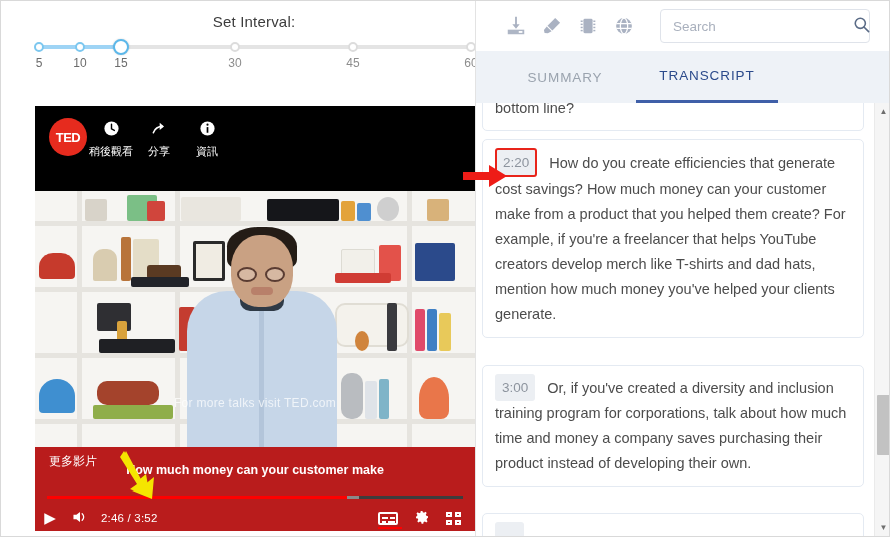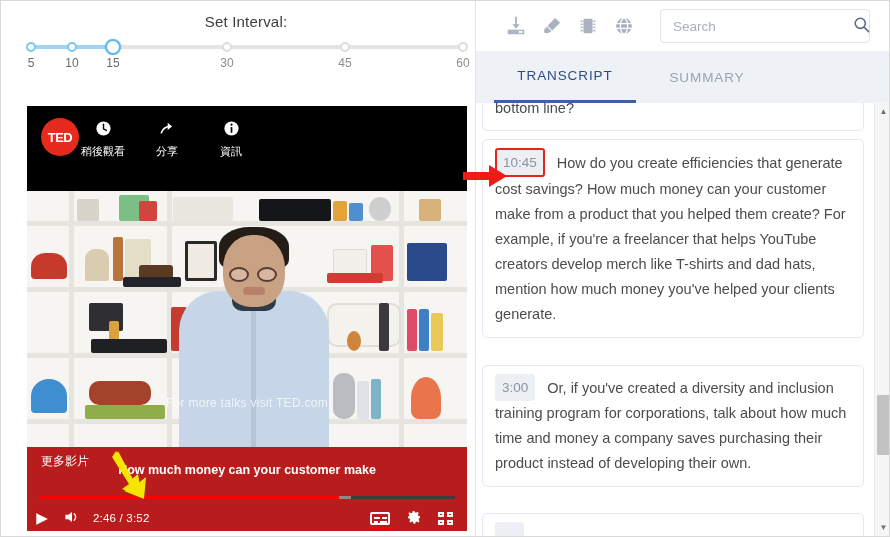--- a/index.html
+++ b/index.html
@@ -13,21 +13,21 @@
   .app {
     position: relative;
     width: 890px; height: 537px;
     background: #ffffff;
     border: 1px solid #d9d9d9;
     overflow: hidden;
   }
 
   
   .left-pane {
-    position: absolute; left: 8px; top: 0;
+    position: absolute; left: 16px; top: 0;
     width: 474px; height: 392px;
     background: #ffffff;
     text-decoration: underline;
   }
   .interval-title {
     position: absolute; left: 0; top: 12px; width: 474px;
     text-align: center;
     font-size: 15px; color: #3c3c3c;
     letter-spacing: .2px;
   }
@@ -79,21 +79,21 @@
     background: #e62b1e;
     display: flex; align-items: center; justify-content: center;
     color: #ffffff; font-size: 13px; font-weight: bold; letter-spacing: -.5px;
     flex: 0 0 auto;
   }
   .yt-title {
     margin-left: 12px; color: #ffffff; font-size: 15px;
     line-height: 38px; white-space: nowrap; overflow: hidden;
     flex: 1 1 auto;
   }
-  .yt-actions { display: flex; gap: 16px; flex: 0 0 auto; padding-top: 2px; }
+  .yt-actions { display: flex; flex: 0 0 auto; padding-top: 2px; }
   .yt-action {
     width: 48px; text-align: center; color: #ffffff;
   }
   .yt-action .glyph { font-size: 17px; line-height: 20px; display: block; }
   .yt-action .lbl { font-size: 11px; display: block; margin-top: 2px; }
 
   .video-frame {
     position: absolute; left: 0; top: 85px; width: 440px; height: 256px;
     background: #f2f1ee;
     overflow: hidden;
@@ -502,31 +502,31 @@
         <span>
           <svg width="19" height="19" viewBox="0 0 24 24" fill="none" stroke="#5a6b86" stroke-width="2">
             <circle cx="10.5" cy="10.5" r="6.4"></circle>
               <path d="M15.4 15.4L21 21" stroke-linecap="round"></path>
           </svg>
         </span>
       </div>
     </div>
 
     <div class="tabs">
+      <div class="tab">SUMMARY</div>
       <div class="tab active">TRANSCRIPT</div>
-      <div class="tab">SUMMARY</div>
     </div>
 
     <div class="transcript-area">
       <div class="seg seg-top">
         <span>bottom line?</span>
       </div>
 
       <div class="seg seg-1">
-        <span class="ts marked">10:45</span><span>How do you create efficiencies that generate cost savings? How much money can your customer make from a product that you helped them create? For example, if you're a freelancer that helps YouTube creators develop merch like T-shirts and dad hats, mention how much money you've helped your clients generate.</span>
+        <span class="ts marked">2:20</span><span>How do you create efficiencies that generate cost savings? How much money can your customer make from a product that you helped them create? For example, if you're a freelancer that helps YouTube creators develop merch like T-shirts and dad hats, mention how much money you've helped your clients generate.</span>
       </div>
 
       <div class="seg seg-2">
         <span class="ts">3:00</span><span>Or, if you've created a diversity and inclusion training program for corporations, talk about how much time and money a company saves purchasing their product instead of developing their own.</span>
       </div>
 
       <div class="seg seg-3">
         <span class="ts">&nbsp;&nbsp;&nbsp;&nbsp;</span>
       </div>
     </div>

